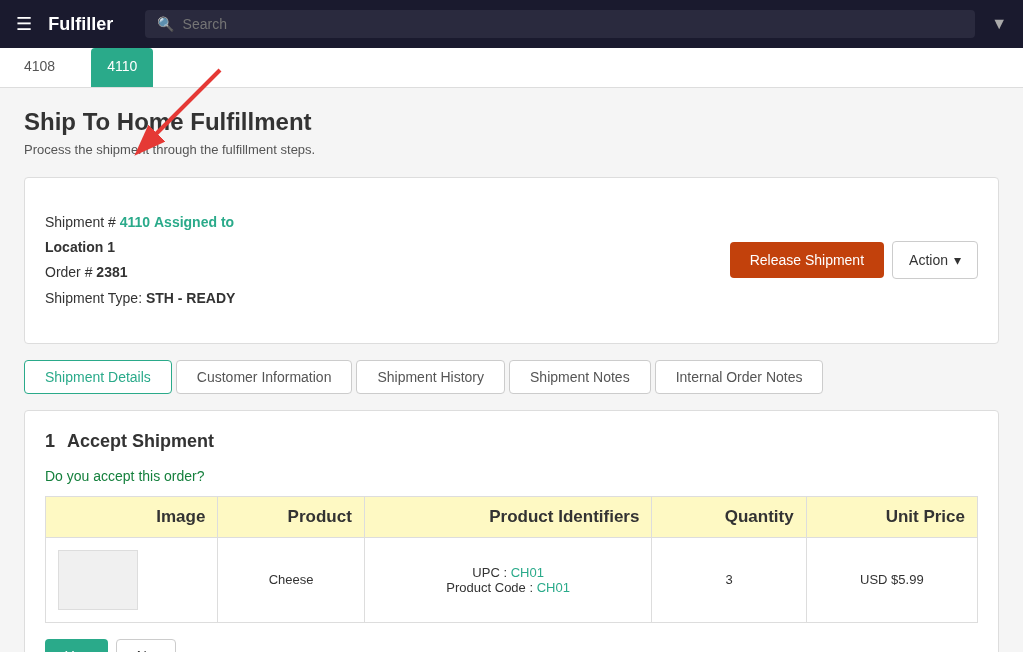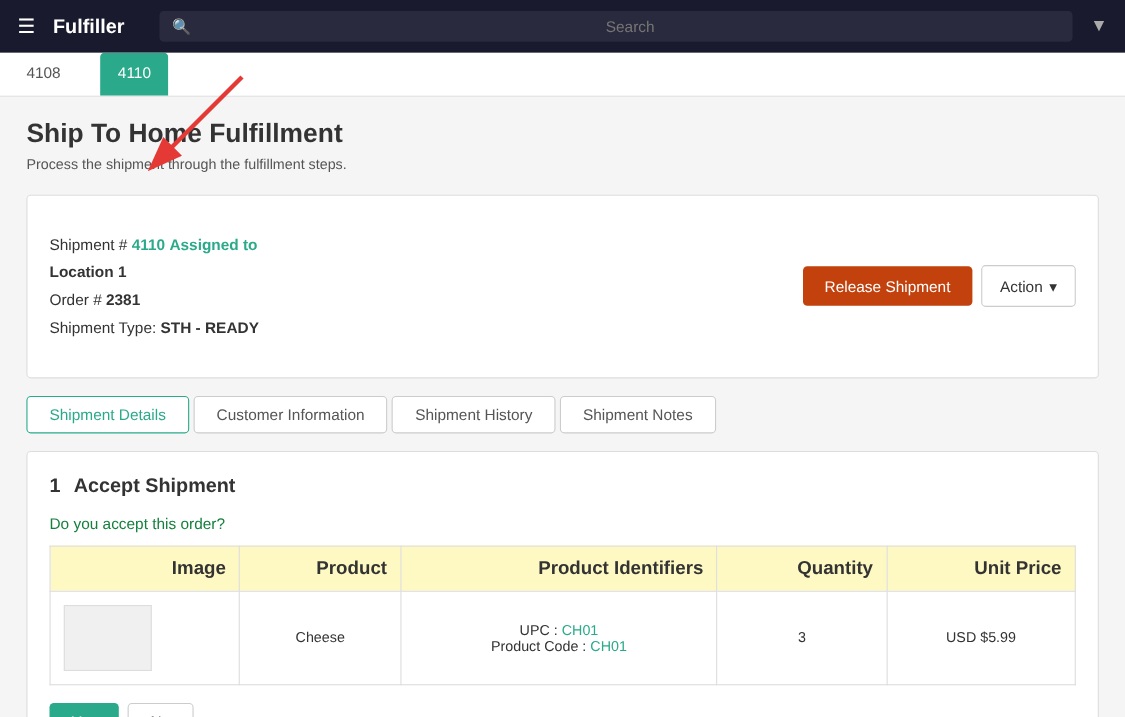--- a/index.html
+++ b/index.html
@@ -38,21 +38,20 @@
       align-items: center;
       gap: 8px;
     }
     .header-search input {
       background: transparent;
       border: none;
       outline: none;
       color: #fde047;
       font-size: 14px;
       width: 100%;
-      text-align: center;
     }
     .header-filter-icon {
       color: #aaa;
       font-size: 16px;
       margin-left: auto;
     }
 
     
     .tabs-bar {
       background: white;
@@ -312,20 +311,21 @@
         <span>▾</span>
       </button>
     </div>
   </div>
 
   <div class="section-tabs">
     <button class="section-tab active">Shipment Details</button>
     <button class="section-tab">Customer Information</button>
     <button class="section-tab">Shipment History</button>
     <button class="section-tab">Shipment Notes</button>
+    <button class="section-tab">Internal Order Notes</button>
   </div>
 
   <div class="accept-card">
     <div class="accept-card-title">
       <span class="step-number">1</span>
       <span>Accept Shipment</span>
     </div>
 
     <div class="question">Do you accept this order?</div>
 

